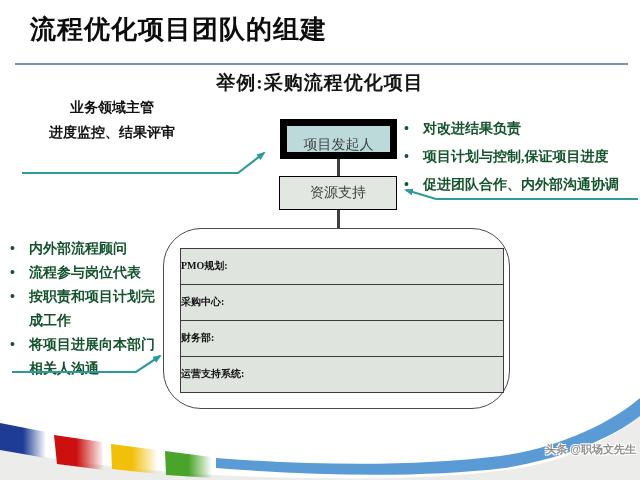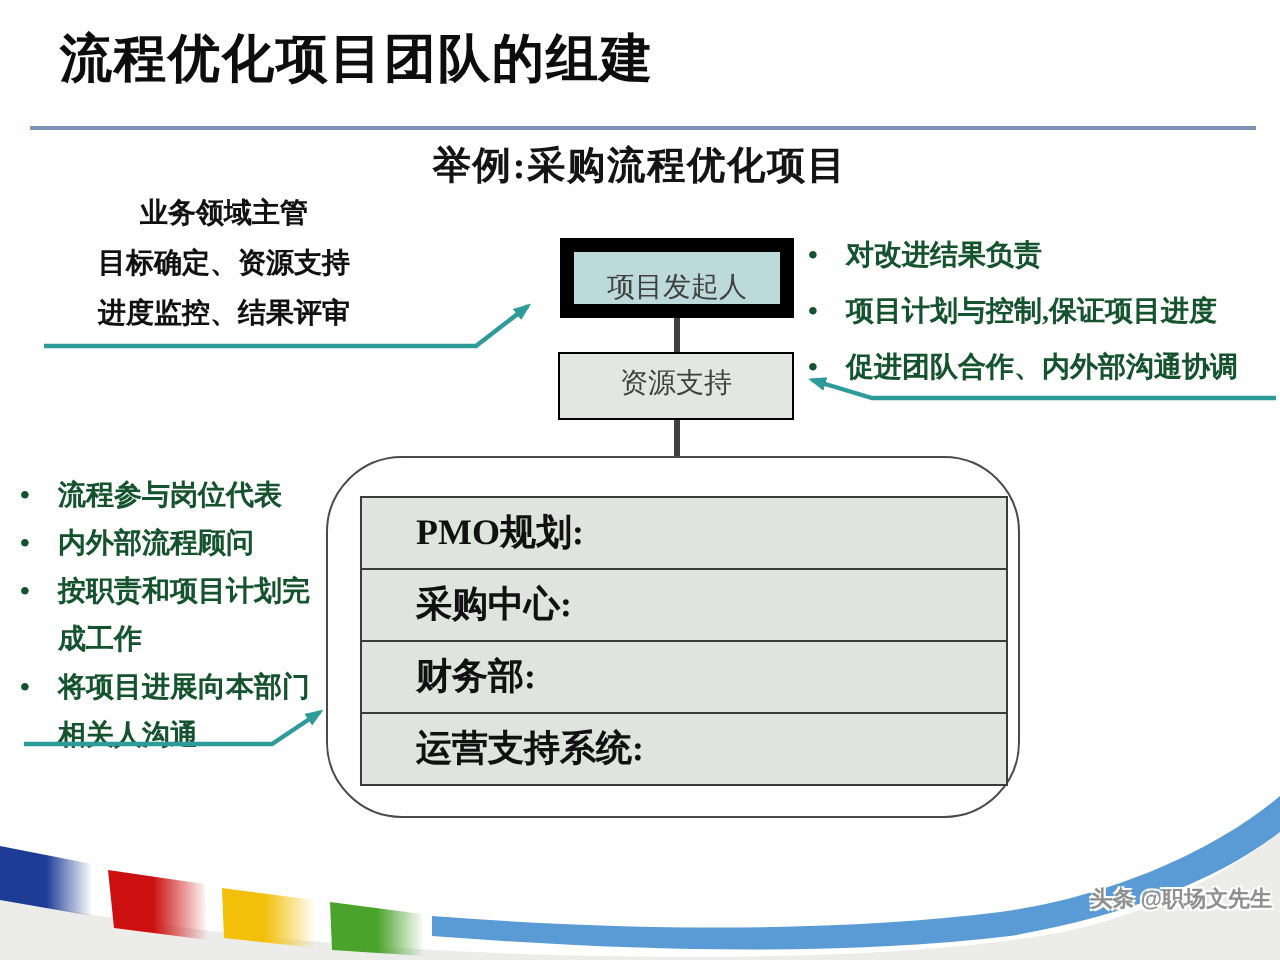--- a/index.html
+++ b/index.html
@@ -35,59 +35,58 @@
   .blist .blt{display:inline-block;width:19px;text-indent:0;font-weight:bold;}
   .manager-bullets{left:404px;top:115px;width:236px;line-height:28px;}
   .team-bullets{left:10px;top:237px;width:158px;line-height:24px;}
 
   
   .team-container{left:163px;top:228px;width:347px;height:181px;box-sizing:border-box;
                   border:1.5px solid #4a4a4a;border-radius:38px;background:#fff;z-index:2;}
   .team-table{left:16px;top:19px;width:324px;}
   .trow{box-sizing:border-box;width:324px;height:37px;margin-top:-1px;
         border:1.5px solid #3c3c3c;background:var(--row-fill);
-        font-size:18px;font-weight:bold;line-height:34px;padding-left:27px;}
+        font-size:10px;font-weight:bold;line-height:34px;padding-left:0;}
   .trow:first-child{margin-top:0;}
 
   
   .arrows{left:0;top:0;z-index:3;pointer-events:none;}
 
   
   .footer{left:0;bottom:0;z-index:1;pointer-events:none;}
   .watermark{right:4px;top:442px;font-family:"Liberation Sans","DejaVu Sans",sans-serif;
              font-size:11px;font-weight:bold;color:#8f8f8f;z-index:5;
              text-shadow:-1px -1px 0 #fff,1px -1px 0 #fff,-1px 1px 0 #fff,1px 1px 0 #fff;}
 </style>
 </head>
 <body>
 
 <div class="abs slide-title">流程优化项目团队的组建</div>
 <div class="abs title-rule"></div>
 <div class="abs slide-subtitle">举例:采购流程优化项目</div>
 
 <div class="abs sponsor-note">
   <div>业务领域主管</div>
-  <div>目标确定、资源支持</div>
   <div>进度监控、结果评审</div>
 </div>
 
 <div class="abs vline c1"></div>
 <div class="abs vline c2"></div>
 <div class="abs org-box sponsor-box">项目发起人</div>
 <div class="abs org-box manager-box">资源支持</div>
 
 <div class="abs blist manager-bullets">
   <div class="li"><span class="blt">•</span><span>对改进结果负责</span></div>
   <div class="li"><span class="blt">•</span><span>项目计划与控制,保证项目进度</span></div>
   <div class="li"><span class="blt">•</span><span>促进团队合作、内外部沟通协调</span></div>
 </div>
 
 <div class="abs blist team-bullets">
+  <div class="li"><span class="blt">•</span><span>内外部流程顾问</span></div>
   <div class="li"><span class="blt">•</span><span>流程参与岗位代表</span></div>
-  <div class="li"><span class="blt">•</span><span>内外部流程顾问</span></div>
   <div class="li"><span class="blt">•</span><span>按职责和项目计划完成工作</span></div>
   <div class="li"><span class="blt">•</span><span>将项目进展向本部门相关人沟通</span></div>
 </div>
 
 <div class="abs team-container">
   <div class="abs team-table">
     <div class="trow"><span>PMO规划:</span></div>
     <div class="trow"><span>采购中心:</span></div>
     <div class="trow"><span>财务部:</span></div>
     <div class="trow"><span>运营支持系统:</span></div>

